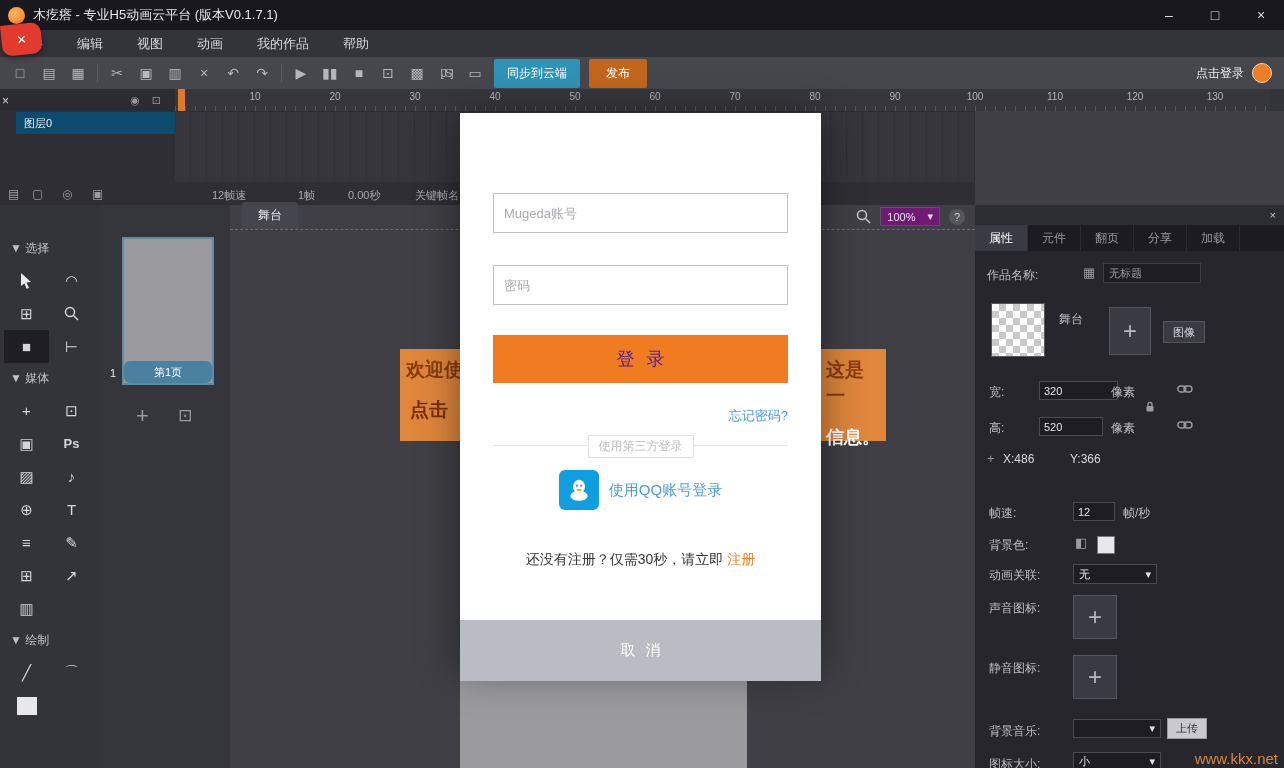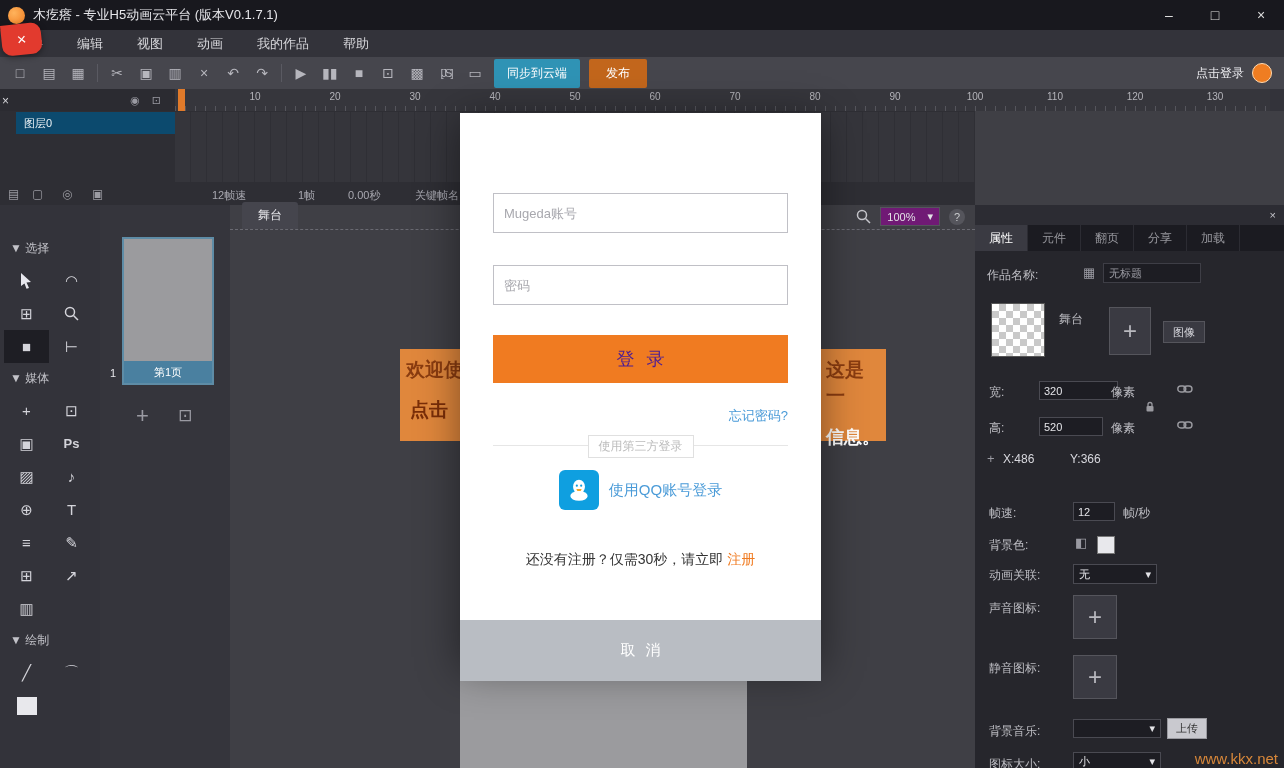--- a/index.html
+++ b/index.html
@@ -47,21 +47,21 @@
   .sidebar{left:0;top:205px;width:100px;height:563px;background:#33333a;color:#c6c6cc;padding-top:28px;box-sizing:border-box;}
   .sbheader{padding:7px 10px;font-size:12px;color:#c2c2c8;}
   .sbgrid{display:flex;flex-wrap:wrap;padding-left:4px;}
   .sbtool{width:45px;height:33px;display:flex;align-items:center;justify-content:center;font-size:15px;color:#d4d4da;}
   .sbtool.selected{background:#1e1e24;}
   .sbtool .ps{font-size:13px;font-weight:bold;}
   .shapewhite{width:20px;height:18px;background:#e8e8ec;}
   
   .pagespanel{left:100px;top:205px;width:130px;height:563px;background:#35353c;}
   .pagethumb{position:absolute;left:22px;top:32px;width:92px;height:148px;border:2px solid #5e8ca6;background:#9b9b9e;box-sizing:border-box;}
-  .pagelabel{position:absolute;left:0;bottom:0;width:100%;height:22px;background:#4a80a0;color:#fff;font-size:11px;display:flex;align-items:center;justify-content:center;}
+  .pagelabel{position:absolute;left:0;bottom:0;width:100%;height:22px;background:#4a80a0;color:#fff;font-size:11px;display:flex;align-items:center;justify-content:center;border-radius:6px;}
   .pagenum{position:absolute;left:10px;top:162px;color:#e8e8ec;font-size:11px;}
   .pageadd{position:absolute;left:36px;top:198px;font-size:22px;color:#9a9aa2;}
   .pageexp{position:absolute;left:78px;top:200px;font-size:17px;color:#9a9aa2;}
   
   .canvas{left:230px;top:230px;width:745px;height:538px;background:#3f3f45;overflow:hidden;}
   .obox{position:absolute;background:#e0873c;}
   .obox .l1{font-weight:bold;font-size:19px;color:#8a3c10;padding:8px 4px 0 6px;}
   .obox .l2{font-weight:bold;font-size:19px;color:#7a2e08;padding:14px 4px 0 10px;}
   .obox .l2w{font-weight:bold;font-size:18px;color:#fff;padding:16px 4px 0 6px;}
   .graystage{position:absolute;left:230px;top:435px;width:287px;height:103px;background:#9b9b9e;}

